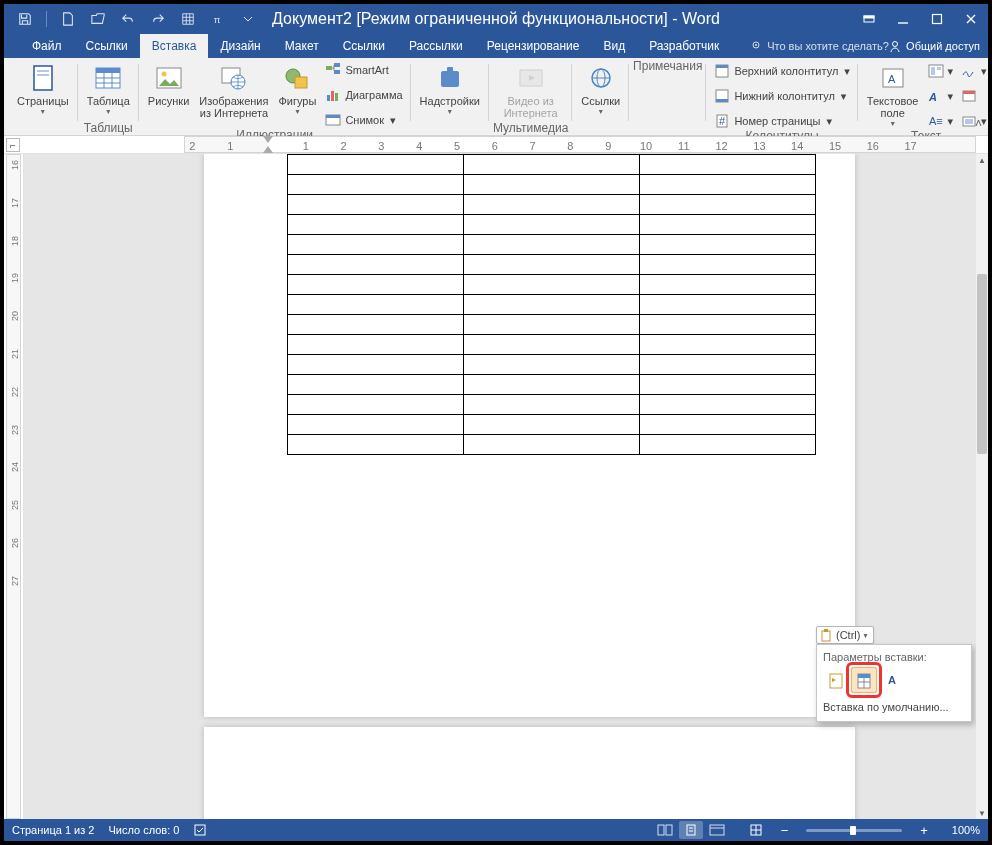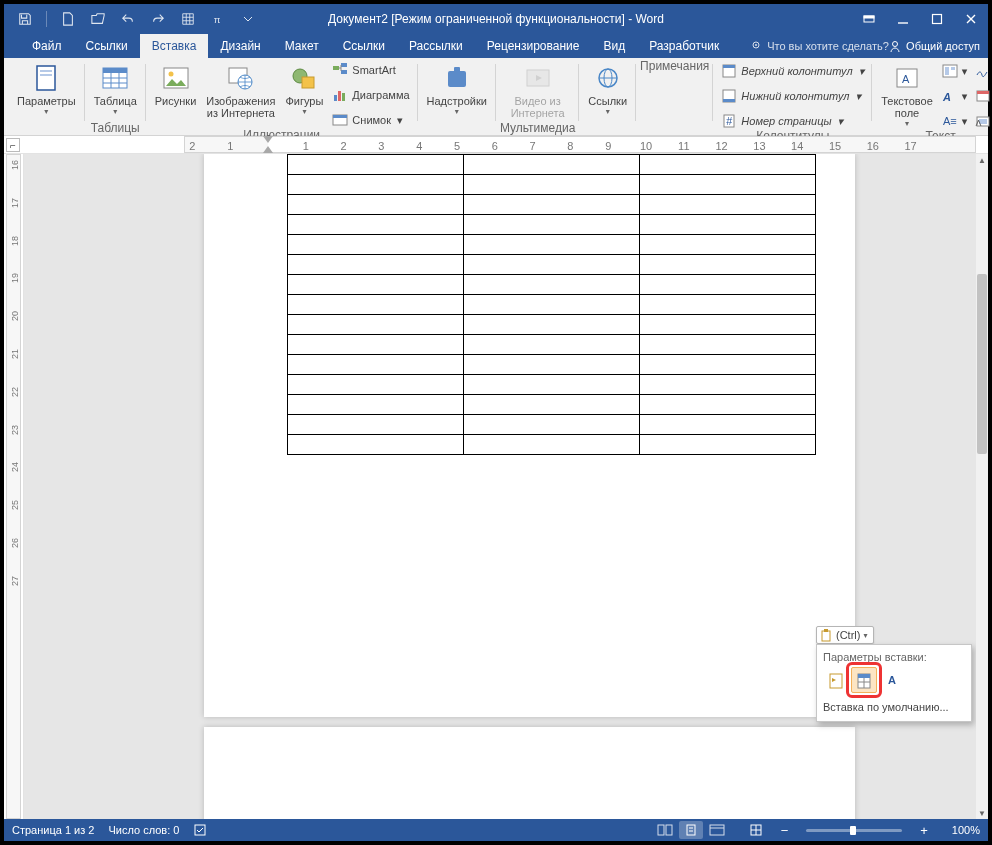--- a/index.html
+++ b/index.html
@@ -5,21 +5,21 @@
 * { margin:0; padding:0; box-sizing:border-box; font-family:"Segoe UI",Tahoma,sans-serif; font-size:11px; user-select:none; }
 html,body { width:992px; height:845px; overflow:hidden; background:#000; }
 .app { position:absolute; left:4px; top:4px; width:984px; height:837px; background:#fff; display:flex; flex-direction:column; }
 
 
 .titlebar { height:30px; background:#2b579a; color:#fff; display:flex; align-items:center; position:relative; }
 .qat { display:flex; align-items:center; padding-left:8px; gap:4px; }
 .qat-item { width:26px; height:26px; display:flex; align-items:center; justify-content:center; cursor:pointer; }
 .qat-item svg { fill:#fff; opacity:.85; }
 .qat-sep { width:1px; height:16px; background:rgba(255,255,255,.3); margin:0 4px; }
-.title-text { position:absolute; left:50%; transform:translateX(-50%); font-size:12px; }
+.title-text { position:absolute; left:50%; transform:translateX(-50%); font-size:16px; }
 .win-controls { position:absolute; right:0; top:0; display:flex; height:30px; }
 .win-btn { width:34px; display:flex; align-items:center; justify-content:center; cursor:pointer; color:#fff; }
 .win-btn svg { stroke:#fff; fill:none; }
 
 
 .tabbar { height:24px; background:#2b579a; color:#fff; display:flex; align-items:stretch; padding-left:16px; position:relative; }
 .tab { padding:0 12px; display:flex; align-items:center; font-size:12px; cursor:pointer; }
 .tab.active { background:#f1f1f1; color:#2b579a; }
 .tellme { margin-left:20px; display:flex; align-items:center; opacity:.8; gap:4px; }
 .share { position:absolute; right:8px; top:0; display:flex; align-items:center; height:100%; gap:4px; }
@@ -194,21 +194,21 @@
     <div class="group">
       <div class="group-body">
         <div class="big-btn">
           <div class="ico">
               <svg width="24" height="28">
                 <rect x="3" y="2" width="18" height="24" fill="#fff" stroke="#2b579a" stroke-width="1.5"></rect>
                 <rect x="6" y="6" width="12" height="2" fill="#b5c9e7"></rect>
                 <rect x="6" y="10" width="12" height="2" fill="#b5c9e7"></rect>
               </svg>
             </div>
-          <div class="lbl">Параметры</div>
+          <div class="lbl">Страницы</div>
             <div class="arr">▾</div>
         </div>
       </div>
         <div class="group-label"></div>
     </div>
     <div class="group">
       <div class="group-body">
         <div class="big-btn">
           <div class="ico">
               <svg width="28" height="28">
@@ -337,21 +337,21 @@
             <div class="arr">▾</div>
         </div>
       </div>
         <div class="group-label"></div>
     </div>
     <div class="group">
         <div class="group-label">Примечания</div>
     </div>
     <div class="group">
       <div class="group-body">
-        <div class="mini-col" style="padding-top:2px;font-style:italic;">
+        <div class="mini-col" style="padding-top:2px;">
           <div class="mini-btn">
               <div class="ico">
                 <svg width="16" height="16">
                   <rect x="2" y="2" width="12" height="12" fill="#fff" stroke="#888"></rect>
                   <rect x="2" y="2" width="12" height="3" fill="#5b8bc9"></rect>
                 </svg>
               </div>
               <span>Верхний колонтитул</span>
               <span class="arr" style="margin-left:2px;">▾</span>
             </div>

